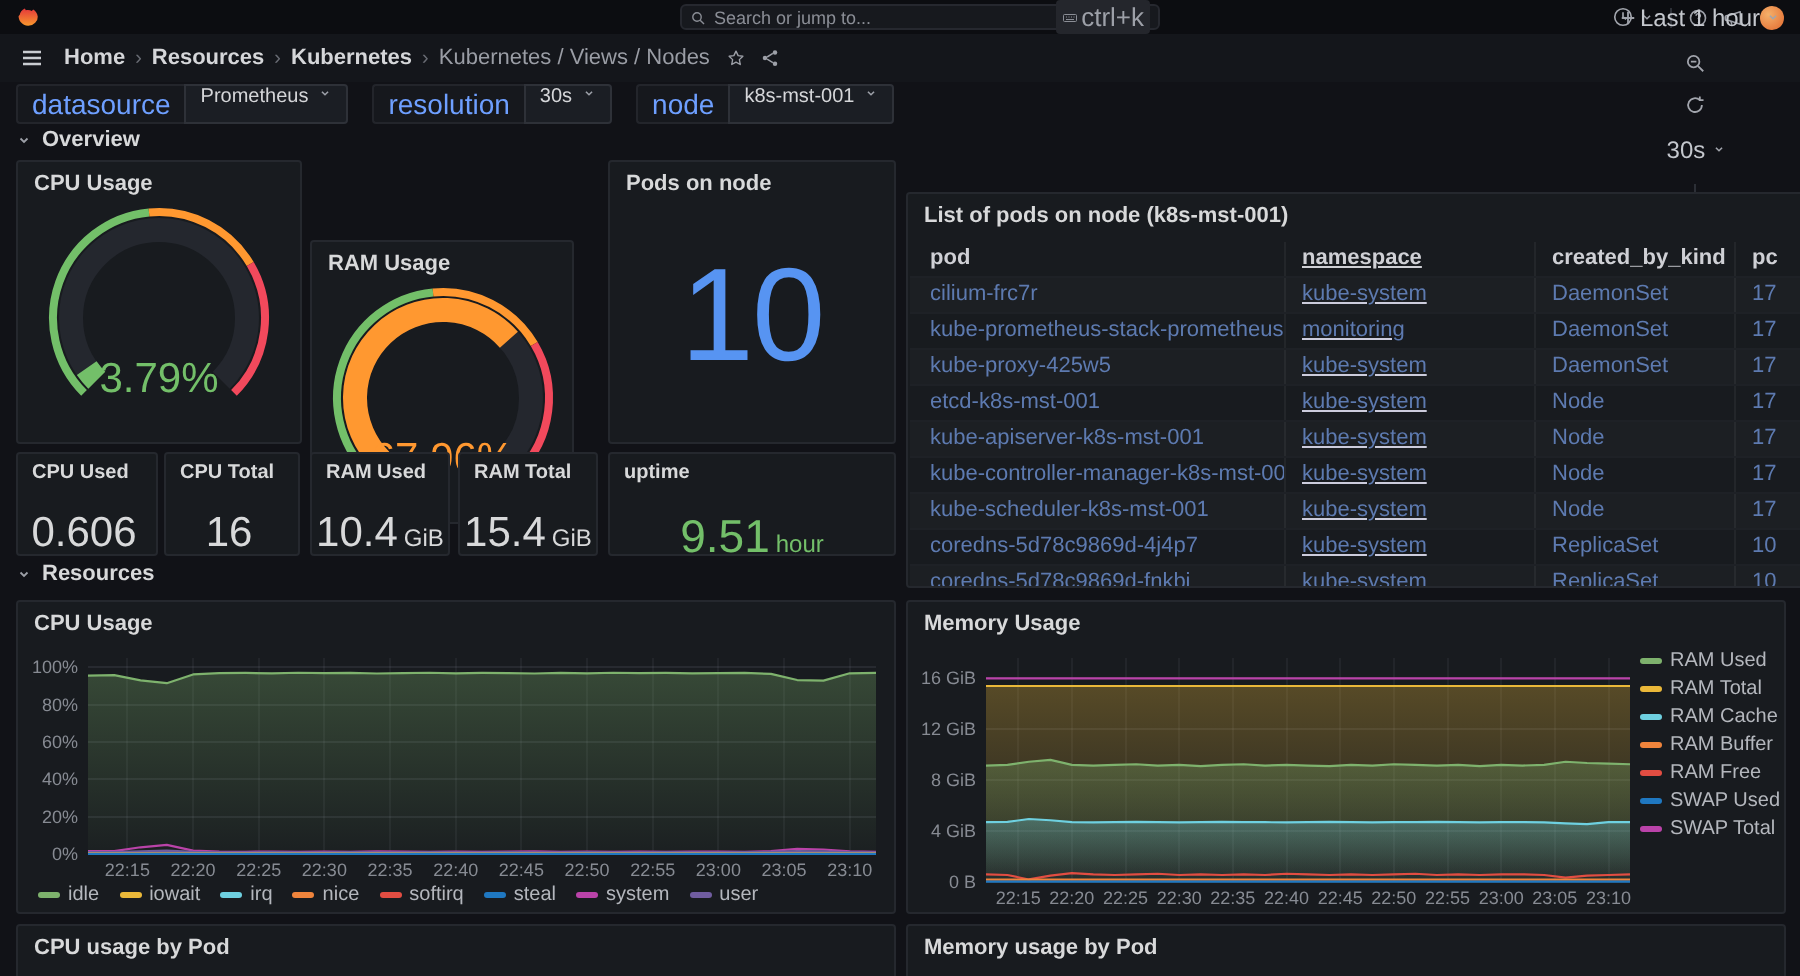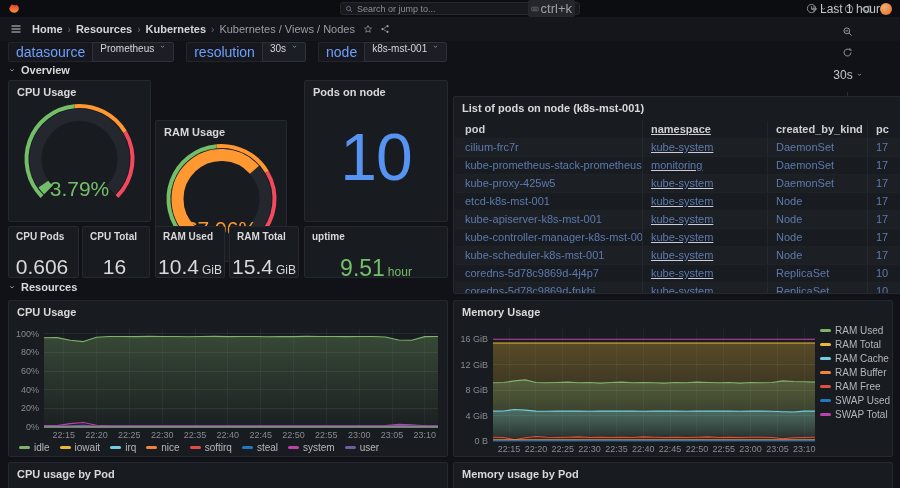--- a/index.html
+++ b/index.html
@@ -426,21 +426,21 @@
           <div class="c0" data-interactable="false"><span class="link" data-interactable="true">coredns-5d78c9869d-fnkbj</span></div>
           <div class="c1" data-interactable="false"><span class="link" data-interactable="true">kube-system</span></div>
           <div class="c2" data-interactable="false"><span class="link" data-interactable="true">ReplicaSet</span></div>
           <div class="c3" data-interactable="false"><span class="link" data-interactable="true">10</span></div>
         </div>
       </div>
   </div>
 </div>
 
 <div class="panel stat p5" data-interactable="false">
-  <div class="panel-title" data-interactable="true">CPU Pods</div>
+  <div class="panel-title" data-interactable="true">CPU Used</div>
   <div class="stat-value">
       <span data-interactable="false">0.606</span>
       <span class="unit" data-interactable="false"></span>
     </div>
 </div>
 <div class="panel stat p6" data-interactable="false">
   <div class="panel-title" data-interactable="true">CPU Total</div>
   <div class="stat-value">
       <span data-interactable="false">16</span>
       <span class="unit" data-interactable="false"></span>

